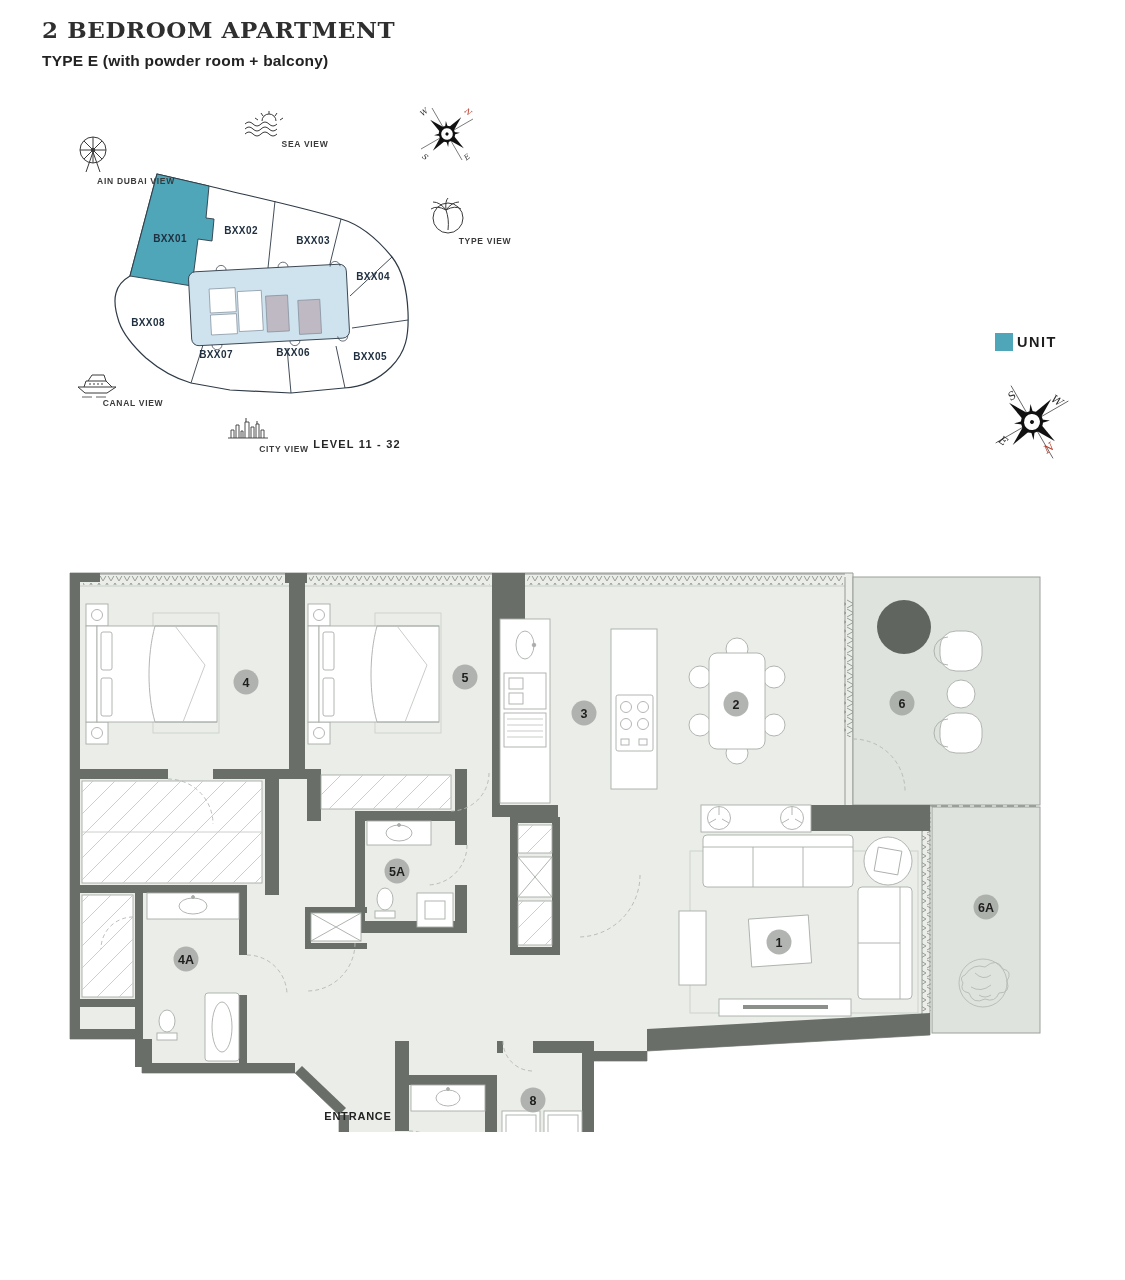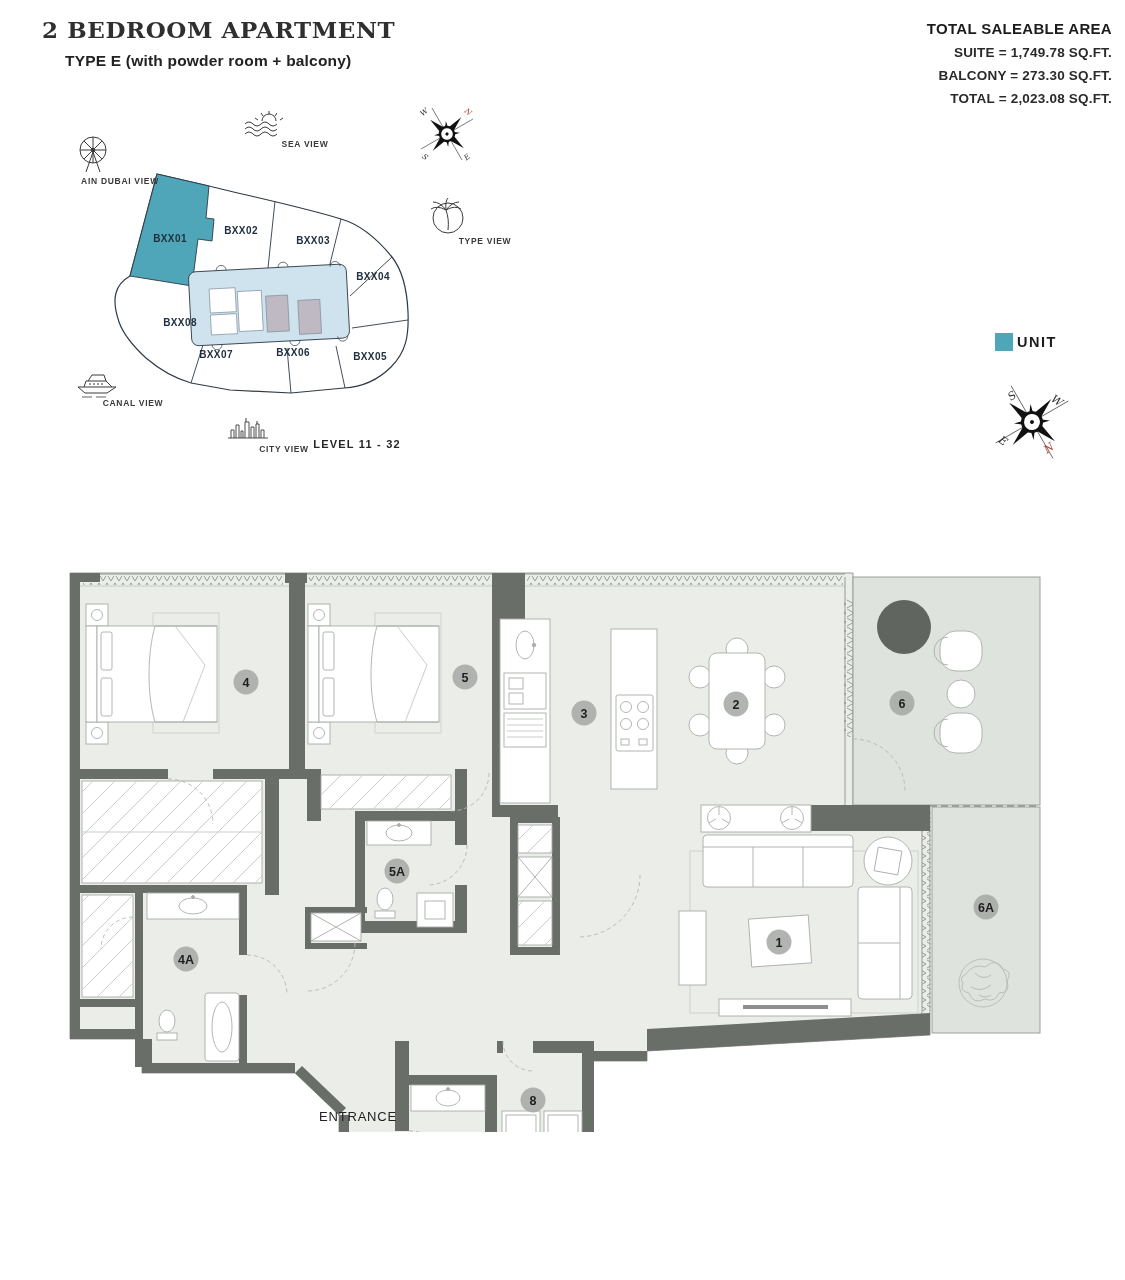--- a/index.html
+++ b/index.html
@@ -5,21 +5,21 @@
   html,body { margin:0; padding:0; background:#fff; }
   .page { position:relative; width:1125px; height:1132px; background:#ffffff;
           font-family:"Liberation Sans",sans-serif; overflow:hidden;padding-left:48px; }
   .abs { position:absolute; }
   .ctr { transform:translate(-50%,-50%); }
   .nowrap { white-space:nowrap; }
 
   
   .title { font-family:"DejaVu Serif",serif; font-size:23px; font-weight:600;
            letter-spacing:0.6px; color:#2f2f2f; }
-  .subtitle { font-size:15.5px; font-weight:bold; color:#222; margin-top:9px; letter-spacing:0.2px;margin-left:23px; }
+  .subtitle { font-size:15.5px; font-weight:bold; color:#222; margin-top:9px; letter-spacing:0.2px; }
 
   
   .area-block { text-align:right; }
   .area-heading { font-size:15px; font-weight:bold; color:#1c1c1c; letter-spacing:0.3px; }
   .area-line { font-size:13.5px; font-weight:600; color:#2a2a2a; margin-top:8px; letter-spacing:0.2px; }
 
   
   .unit-label { font-size:10px; font-weight:bold; color:#203040; letter-spacing:0.4px; }
   .view-label { font-size:8.5px; font-weight:600; color:#3a3a3a; letter-spacing:0.7px;margin-left:36px; }
   .level-label { font-size:11px; font-weight:bold; color:#262626; letter-spacing:1.2px; }
@@ -31,40 +31,34 @@
   
   .cl { font-family:"DejaVu Serif",serif; font-style:italic; color:#2e2e2e; }
   .cl-sm { font-size:7.5px; }
   .cl-lg { font-size:11px; }
   .cl-n { color:#b5402f; }
 
   
   .badge { width:25px; height:25px; border-radius:50%; background:rgba(166,170,165,0.88);
            display:flex; align-items:center; justify-content:center;
            font-size:12.5px; font-weight:bold; color:#1e1e1e; }
-  .entrance-label { font-size:13px; font-weight:400; color:#222; letter-spacing:0.8px; }
+  .entrance-label { font-size:11px; font-weight:700; color:#222; letter-spacing:0.8px; }
   .watermark { font-family:"DejaVu Serif",serif; font-size:150px; font-weight:bold;
                color:rgba(128,138,131,0.16); letter-spacing:-0.18em; }
 </style>
 </head>
 <body>
 
 <div class="page">
 
   <div class="abs" style="left:42px; top:16px;">
     <div class="title">2 BEDROOM APARTMENT</div>
     <div class="subtitle">TYPE E (with powder room + balcony)</div>
   </div>
 
-  <div class="abs area-block" style="right:61px; top:20px;">
-    <div class="area-heading">TOTAL SALEABLE AREA</div>
-    <div class="area-line">SUITE = 1,749.78 SQ.FT.</div>
-    <div class="area-line">BALCONY = 273.30 SQ.FT.</div>
-    <div class="area-line">TOTAL = 2,023.08 SQ.FT.</div>
-  </div>
 
   <svg class="abs" style="left:40px; top:100px;" width="440" height="370" viewBox="0 0 440 370">
 
     <path d="M117,74 L169,86 C213,97 262,107 301,119 C322,125 339,141 352,157
              C363,171 367,189 368,212 C369,236 366,252 351,267 C337,281 322,287 304,288
              L251,293 L190,290 L151,283 C134,278 120,270 106,258 C94,247 84,236 79,222
              C75,210 74,200 76,193 C78,185 83,180 90,176 Z" fill="#ffffff" stroke="#2e3a46" stroke-width="1.2"></path>
 
     <path d="M117,74 L169,86 L166,118 L174,119 L172,141 L158,139 L152,186 L90,176 Z" fill="#4FA6B9" stroke="#2e3a46" stroke-width="0.9"></path>
 
@@ -155,24 +149,24 @@
     </g>
   </svg>
 
   <div class="abs ctr unit-label" style="left:170px; top:238px;">BXX01</div>
   <div class="abs ctr unit-label" style="left:241px; top:230px;">BXX02</div>
   <div class="abs ctr unit-label" style="left:313px; top:240px;">BXX03</div>
   <div class="abs ctr unit-label" style="left:373px; top:276px;">BXX04</div>
   <div class="abs ctr unit-label" style="left:370px; top:356px;">BXX05</div>
   <div class="abs ctr unit-label" style="left:293px; top:352px;">BXX06</div>
   <div class="abs ctr unit-label" style="left:216px; top:354px;">BXX07</div>
-  <div class="abs ctr unit-label" style="left:148px; top:322px;margin-left:32px;">BXX08</div>
+  <div class="abs ctr unit-label" style="left:148px; top:322px;">BXX08</div>
 
   <div class="abs ctr view-label nowrap" style="left:269px; top:144px;">SEA VIEW</div>
-  <div class="abs ctr view-label nowrap" style="left:84px; top:181px;text-align:center;">AIN DUBAI VIEW</div>
+  <div class="abs ctr view-label nowrap" style="left:100px; top:181px;text-align:center;">AIN DUBAI VIEW</div>
   <div class="abs ctr view-label nowrap" style="left:449px; top:241px;">TYPE VIEW</div>
   <div class="abs ctr view-label nowrap" style="left:97px; top:403px;">CANAL VIEW</div>
   <div class="abs ctr view-label nowrap" style="left:248px; top:449px;">CITY VIEW</div>
   <div class="abs ctr level-label nowrap" style="left:357px; top:444px;">LEVEL 11 - 32</div>
 
   <div class="abs ctr cl cl-sm" style="left:424px; top:112px; transform:translate(-50%,-50%) rotate(-40deg);">W</div>
   <div class="abs ctr cl cl-sm cl-n" style="left:468px; top:112px; transform:translate(-50%,-50%) rotate(40deg);">N</div>
   <div class="abs ctr cl cl-sm" style="left:425px; top:157px; transform:translate(-50%,-50%) rotate(40deg);">S</div>
   <div class="abs ctr cl cl-sm" style="left:467px; top:157px; transform:translate(-50%,-50%) rotate(-40deg);">E</div>
 

